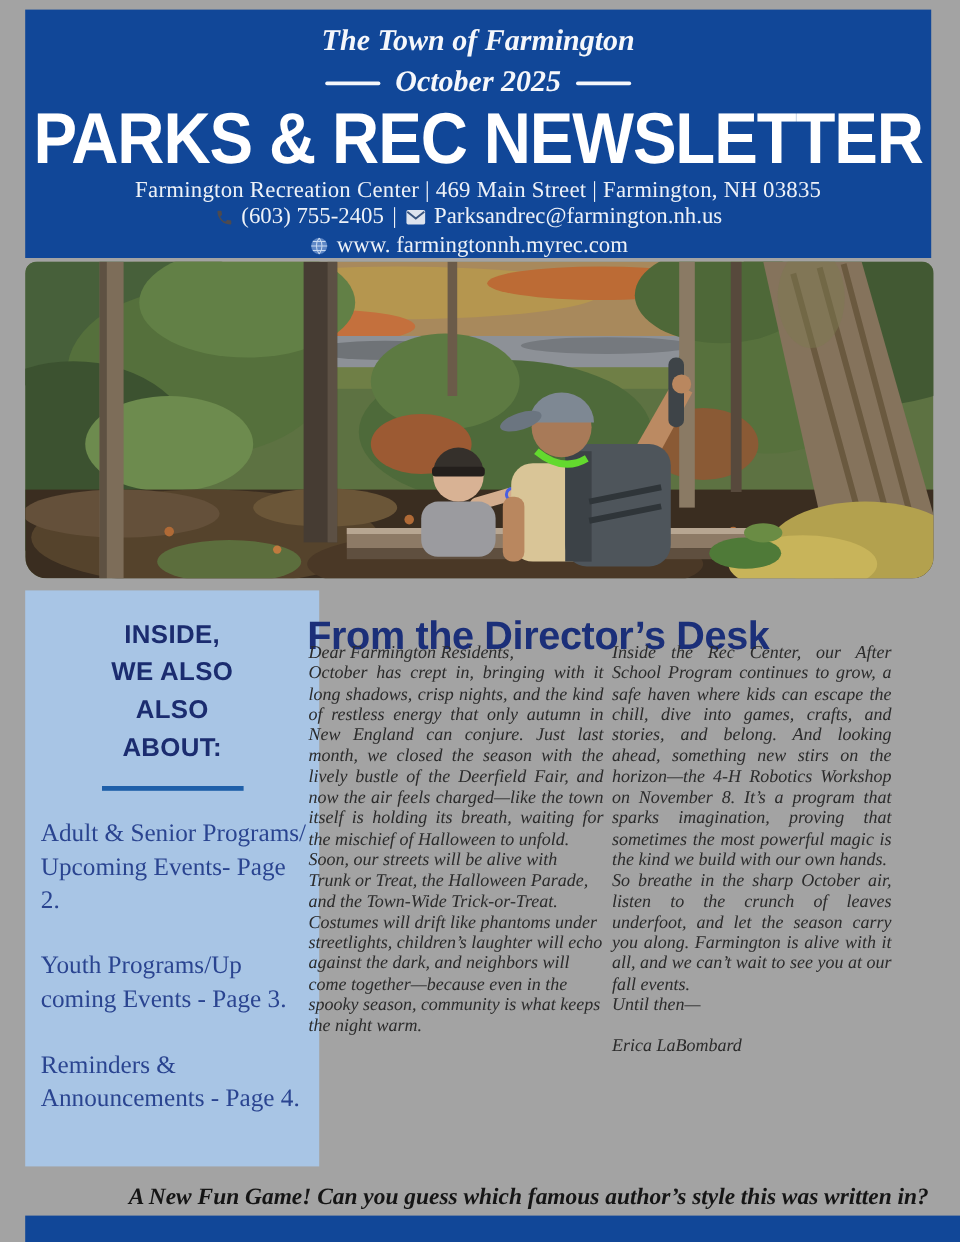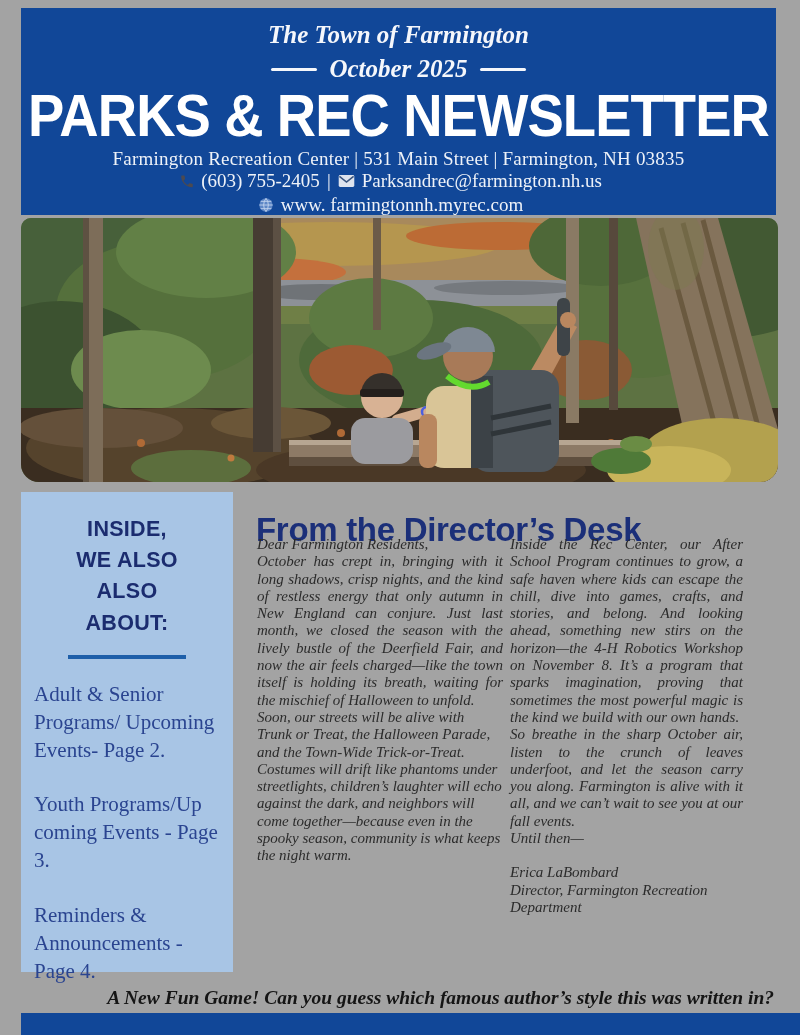--- a/index.html
+++ b/index.html
@@ -21,21 +21,21 @@
         font:400 19px/1.1 "Liberation Serif",serif;color:#eef2f8;}
   .contact-row{top:163px;}
   .web-row{top:187px;}
   .icon{display:inline-block;vertical-align:middle;}
 
   
   .photo{position:absolute;left:21px;top:218px;width:757px;height:264px;border-radius:10px 10px 18px 18px;overflow:hidden;}
   .photo svg{display:block;width:100%;height:100%;}
 
   
-  .sidebar{position:absolute;left:21px;top:492px;width:212px;height:480px;background:#A8C5E5;box-sizing:border-box;}
+  .sidebar{position:absolute;left:21px;top:492px;width:245px;height:480px;background:#A8C5E5;box-sizing:border-box;}
   .sidebar-heading{margin-top:22px;text-align:center;
         font:800 21.5px/1.45 "Liberation Sans",sans-serif;color:#1B2C6F;letter-spacing:.3px;}
   .sidebar-divider{width:118px;height:4px;background:#1E5FA9;margin:16px auto 0;}
   .sidebar-items{padding:22px 8px 0 13px;}
   .sidebar-item{font:400 21px/1.33 "Liberation Serif",serif;color:#2A4490;margin-bottom:27px;}
 
   
   .article-heading{position:absolute;left:256px;top:492px;
         font:800 33px/1.1 "Liberation Sans",sans-serif;color:#1B2F79;letter-spacing:-.3px;margin-top:20px;}
   .col{position:absolute;top:536px;font:italic 15px/17.3px "Liberation Serif",serif;color:#2B2B2B;
@@ -60,21 +60,21 @@
   <header class="masthead">
     <div class="town">The Town of Farmington</div>
     <div class="issue-row">
       <span class="dash"></span>
       <span class="issue">October 2025</span>
       <span class="dash"></span>
     </div>
     <svg class="title-svg" width="755" height="64" viewBox="0 0 755 64">
       <text class="big-title" x="377.5" y="50" text-anchor="middle" textLength="741" lengthAdjust="spacingAndGlyphs">PARKS &amp; REC NEWSLETTER</text>
     </svg>
-    <div class="addr">Farmington Recreation Center | 531 Main Street | Farmington, NH 03835</div>
+    <div class="addr">Farmington Recreation Center | 469 Main Street | Farmington, NH 03835</div>
     <div class="contact-row">
       <svg class="icon" width="15" height="15" viewBox="0 0 24 24">
         <path d="M7.1 10.6c1.5 2.9 3.9 5.3 6.8 6.8l2.3-2.3c.3-.3.7-.4 1.1-.3 1.2.4 2.4.6 3.7.6.6 0 1 .5 1 1v3.6c0 .6-.4 1-1 1C11.3 21 3.5 13.2 3.5 3.5c0-.6.5-1 1-1h3.6c.6 0 1 .4 1 1 0 1.3.2 2.5.6 3.7.1.4 0 .8-.3 1.1l-2.3 2.3z" fill="#4c4a50"></path>
       </svg>
       <span>(603) 755-2405</span>
       <span>|</span>
       <svg class="icon" width="17" height="14" viewBox="0 0 24 19">
         <rect x="1" y="1" width="22" height="17" rx="2" fill="#dde3ee"></rect>
         <path d="M2 3l10 8L22 3" stroke="#3a557f" stroke-width="2.2" fill="none"></path>
       </svg>
@@ -206,19 +206,18 @@
     <p class="plain">Dear Farmington Residents,</p>
     <p>October has crept in, bringing with it long shadows, crisp nights, and the kind of restless energy that only autumn in New England can conjure. Just last month, we closed the season with the lively bustle of the Deerfield Fair, and now the air feels charged—like the town itself is holding its breath, waiting for the mischief of Halloween to unfold.</p>
     <p>Soon, our streets will be alive with Trunk or Treat, the Halloween Parade, and the Town-Wide Trick-or-Treat. Costumes will drift like phantoms under streetlights, children’s laughter will echo against the dark, and neighbors will come together—because even in the spooky season, community is what keeps the night warm.</p>
   </div>
 
   <div class="col col-right">
     <p>Inside the Rec Center, our After School Program continues to grow, a safe haven where kids can escape the chill, dive into games, crafts, and stories, and belong. And looking ahead, something new stirs on the horizon—the 4-H Robotics Workshop on November 8. It’s a program that sparks imagination, proving that sometimes the most powerful magic is the kind we build with our own hands.</p>
     <p>So breathe in the sharp October air, listen to the crunch of leaves underfoot, and let the season carry you along. Farmington is alive with it all, and we can’t wait to see you at our fall events.</p>
     <p class="plain">Until then—</p>
     <p class="plain signoff">Erica LaBombard</p>
-    <p class="plain">Director, Farmington Recreation Department</p>
   </div>
 
   <div class="game-line">A New Fun Game! Can you guess which famous author’s style this was written in?</div>
   <div class="bottom-bar"></div>
 
 </div>
 
 </body></html>

